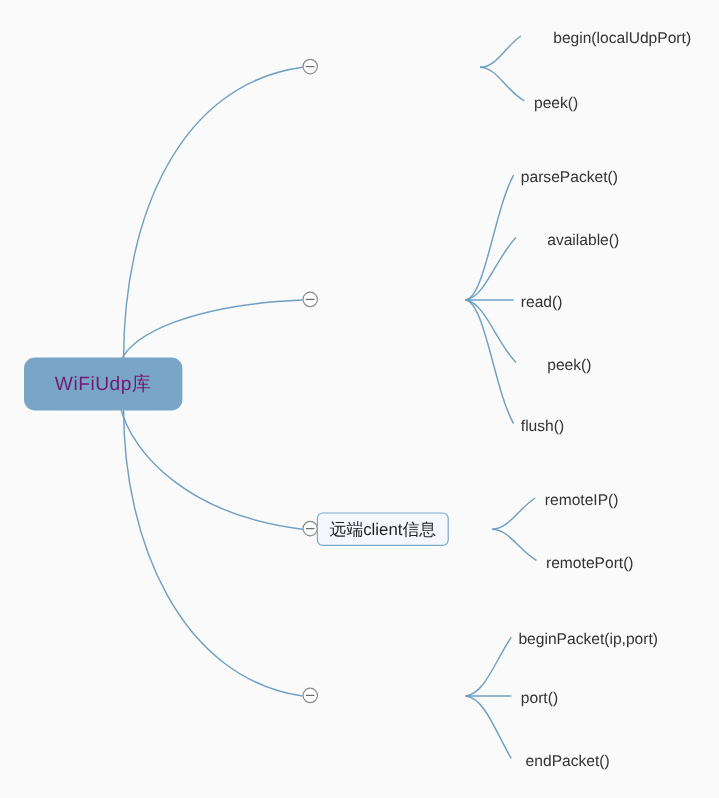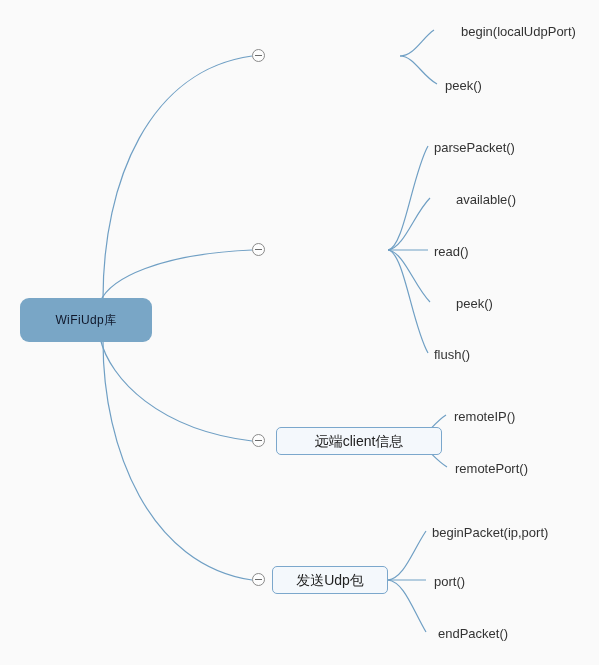--- a/index.html
+++ b/index.html
@@ -38,22 +38,22 @@
     width: 132px;
     height: 44px;
     background: #79a6c6;
     border-radius: 9px;
     display: flex;
     align-items: center;
     justify-content: center;
     box-sizing: border-box;
   }
   .root-label {
-    color: #0f172a;
-    font-size: 12px;
+    color: #701a75;
+    font-size: 16px;
     letter-spacing: 0.4px;
     white-space: nowrap;
   }
 
   
   .branch-node {
     position: absolute;
     height: 28px;
     background: #f4f8fc;
     border: 1px solid #7ba7cc;
@@ -143,27 +143,24 @@
   <div class="leaf-node" style="left:445px; top:79px;">peek()</div>
 
   <div class="collapse-toggle" style="left:252px; top:243px;"></div>
   <div class="leaf-node" style="left:434px; top:141px;">parsePacket()</div>
   <div class="leaf-node" style="left:436px; top:193px;margin-left:20px;">available()</div>
   <div class="leaf-node" style="left:434px; top:245px;">read()</div>
   <div class="leaf-node" style="left:436px; top:297px;padding-left:20px;">peek()</div>
   <div class="leaf-node" style="left:434px; top:348px;">flush()</div>
 
   <div class="collapse-toggle" style="left:252px; top:434px;"></div>
-  <div class="branch-node" style="left:276px; top:427px; width:166px;">
+  <div class="branch-node" style="left:264px; top:427px; width:110px;">
     <span class="branch-label">远端client信息</span>
   </div>
   <div class="leaf-node" style="left:454px; top:410px;">remoteIP()</div>
   <div class="leaf-node" style="left:455px; top:462px;">remotePort()</div>
 
   <div class="collapse-toggle" style="left:252px; top:573px;"></div>
-  <div class="branch-node" style="left:272px; top:566px; width:116px;">
-    <span class="branch-label">发送Udp包</span>
-  </div>
   <div class="leaf-node" style="left:432px; top:526px;">beginPacket(ip,port)</div>
   <div class="leaf-node" style="left:434px; top:575px;">port()</div>
   <div class="leaf-node" style="left:438px; top:627px;">endPacket()</div>
 
 </div>
 
 </body></html>

